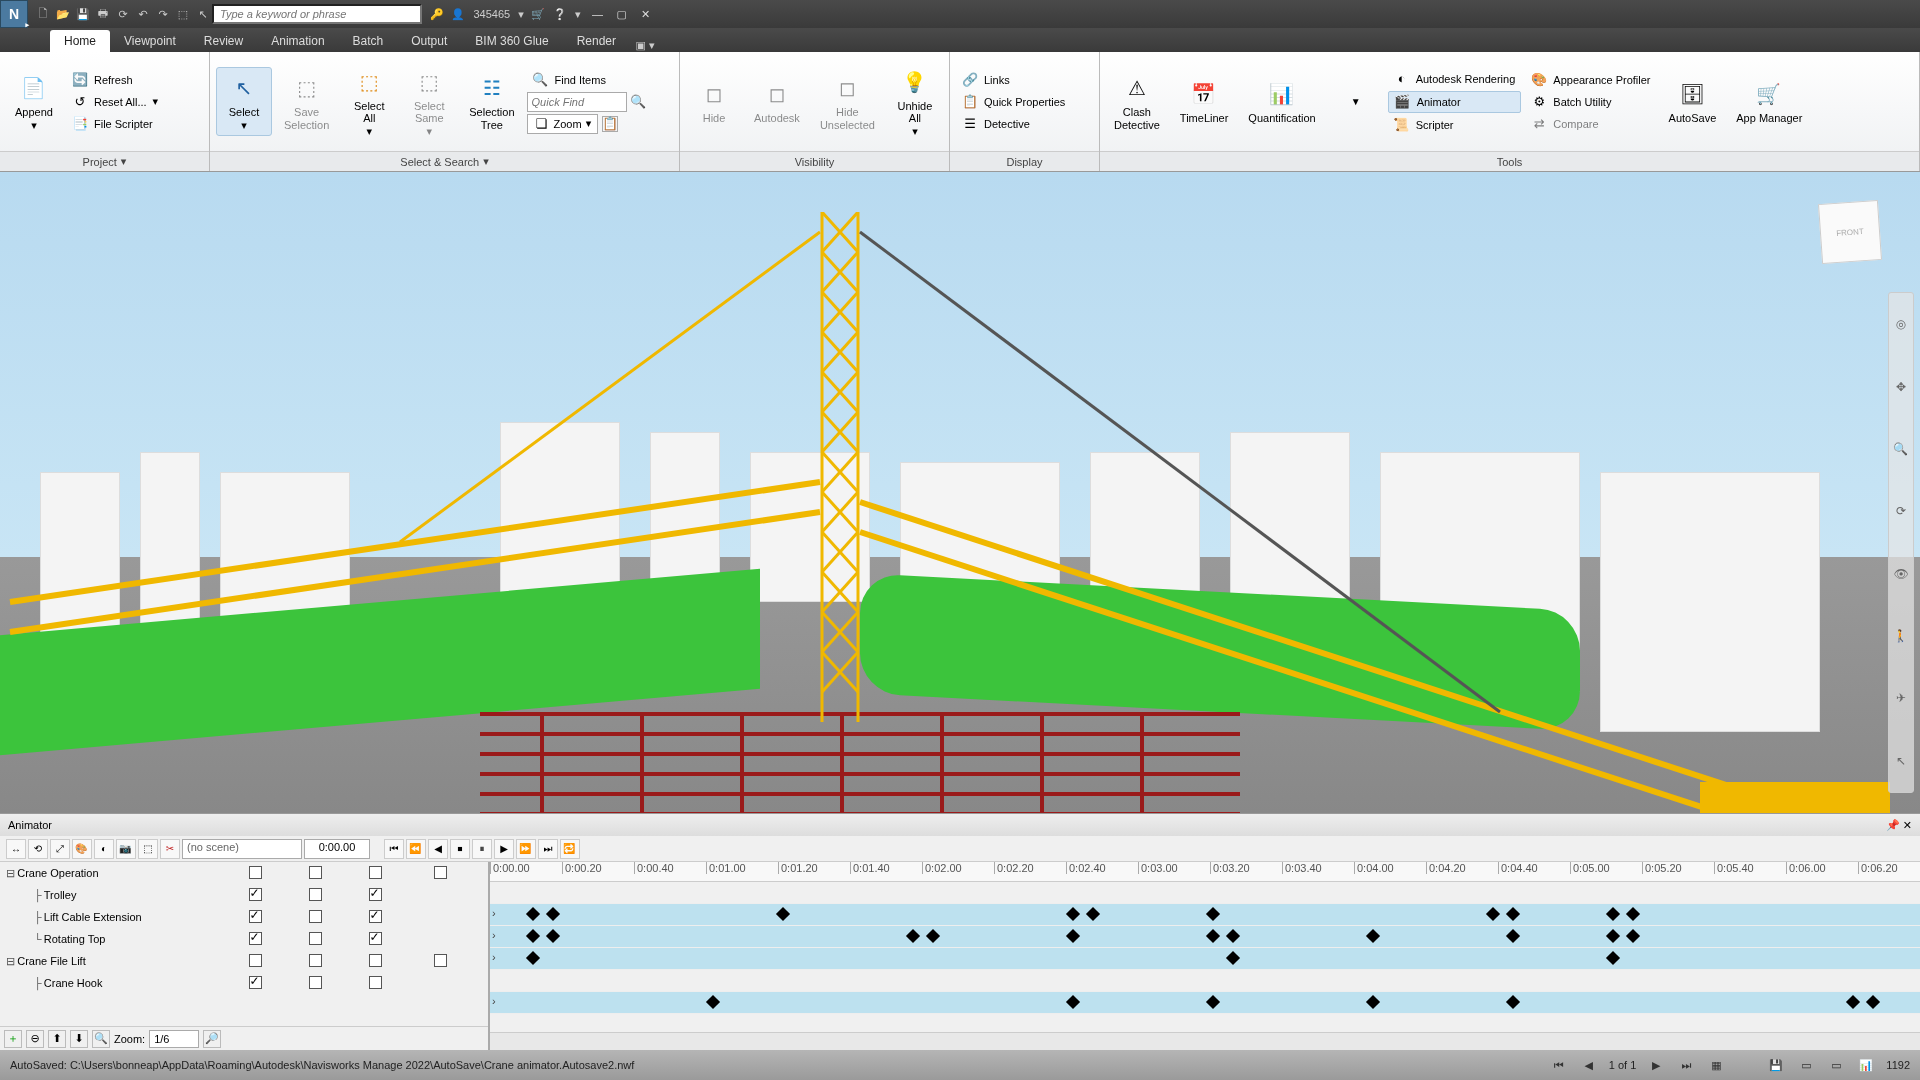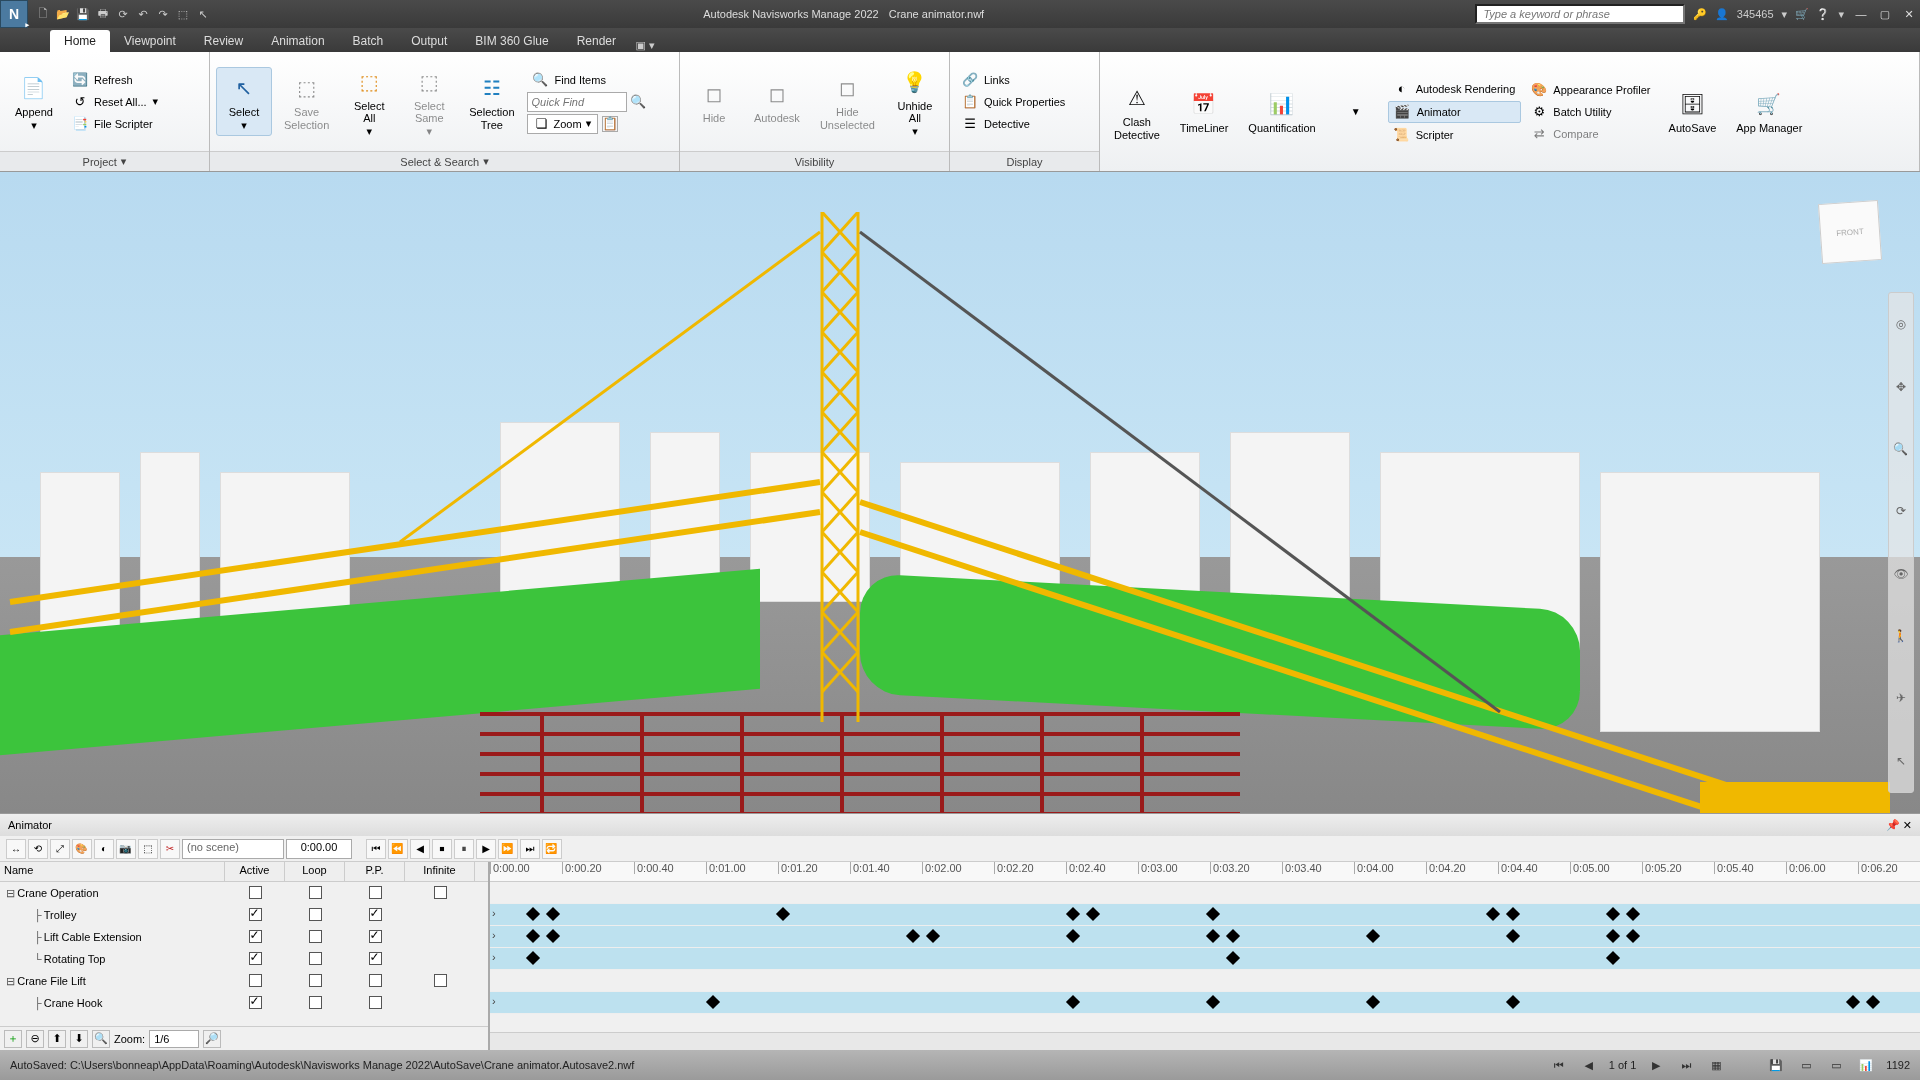--- a/index.html
+++ b/index.html
@@ -52,21 +52,21 @@
 .crane-mast svg{width:100%;height:100%}
 .viewcube { position:absolute; top:30px; right:40px; width:60px; height:60px; background:#fafafa; border:1px solid #ccc; display:flex; align-items:center; justify-content:center; font-size:8px; color:#aaa; transform:rotate(-4deg); }
 .navbar3d { position:absolute; top:120px; right:6px; bottom:20px; width:26px; background:rgba(230,230,230,0.7); border:1px solid #ccc; display:flex; flex-direction:column; justify-content:space-around; align-items:center; border-radius:3px; }
 .navbar3d div { font-size:12px; color:#666; cursor:pointer; }
 
 
 .ani-panel { position:absolute; top:813px; left:0; right:0; bottom:30px; background:#f0f0f0; border-top:1px solid #999; display:flex; flex-direction:column; }
 .ani-title { height:22px; background:linear-gradient(#eee,#ddd); padding:2px 8px; font-size:12px; display:flex; justify-content:space-between; align-items:center; }
 .ani-tools { height:26px; display:flex; align-items:center; gap:2px; padding:2px 6px; border-bottom:1px solid #ccc; }
 .tbtn { width:20px; height:20px; border:1px solid #ccc; background:#f8f8f8; display:inline-flex; align-items:center; justify-content:center; font-size:10px; cursor:pointer; }
-.scene-dd { width:102px; height:20px; border:1px solid #aaa; padding:1px 4px; background:#fff; color:#666; }
+.scene-dd { width:120px; height:20px; border:1px solid #aaa; padding:1px 4px; background:#fff; color:#666; }
 .time-box { width:66px; height:20px; border:1px solid #aaa; padding:1px 4px; background:#fff; text-align:center; }
 .ani-main { flex:1; display:flex; overflow:hidden; }
 .ani-tree { width:490px; border-right:2px solid #aaa; display:flex; flex-direction:column; }
 .tree-head { display:flex; background:#eee; border-bottom:1px solid #ccc; height:20px; }
 .tree-head div { border-right:1px solid #ccc; padding:2px 4px; font-size:11px; }
 .tree-rows { flex:1; overflow:auto; }
 .tree-row { display:flex; height:22px; align-items:center; }
 .tree-row .n { width:225px; padding-left:4px; display:flex; align-items:center; gap:2px; }
 .tree-row .c { width:60px; text-align:center; }
 .cb { width:13px; height:13px; border:1px solid #555; display:inline-block; background:#fff; position:relative; }
@@ -98,23 +98,20 @@
     <span>🗋</span>
     <span>📂</span>
     <span>💾</span>
     <span>🖶</span>
     <span>⟳</span>
     <span>↶</span>
     <span>↷</span>
     <span>⬚</span>
     <span>↖</span>
   </div>
-  <div class="title-text">
-    <span>Autodesk Navisworks Manage 2022</span>&nbsp;&nbsp;&nbsp;<span>Crane animator.nwf</span>
-  </div>
   <input class="search-box" placeholder="Type a keyword or phrase" style="">
   <div class="tb-right">
     <span>🔑</span>
     <span>👤</span>
     <span>345465</span>
     <span>▾</span>
     <span>🛒</span>
     <span>❔</span>
       <span>▾</span>
   </div>
@@ -296,20 +293,21 @@
       </div>
       <div class="big-btn">
           <div class="ico">🗄</div>
           <div class="btn-lab">AutoSave</div>
         </div>
       <div class="big-btn">
           <div class="ico">🛒</div>
           <div class="btn-lab">App Manager</div>
         </div>
     </div>
+    <div class="panel-label">Tools</div>
   </div>
 </div>
 
 <div class="viewport">
 
   <div class="bldg" style="left:40px;top:300px;width:80px;height:220px"></div>
   <div class="bldg" style="left:140px;top:280px;width:60px;height:200px"></div>
   <div class="bldg" style="left:220px;top:300px;width:130px;height:200px"></div>
   <div class="bldg" style="left:500px;top:250px;width:120px;height:180px"></div>
   <div class="bldg" style="left:650px;top:260px;width:70px;height:150px"></div>
@@ -425,27 +423,20 @@
     <span class="tbtn">◀</span>
     <span class="tbtn">⏹</span>
     <span class="tbtn">⏸</span>
     <span class="tbtn">▶</span>
     <span class="tbtn">⏩</span>
     <span class="tbtn">⏭</span>
     <span class="tbtn">🔁</span>
   </div>
   <div class="ani-main">
     <div class="ani-tree">
-      <div class="tree-head">
-        <div style="width:225px">Name</div>
-        <div style="width:60px;text-align:center">Active</div>
-        <div style="width:60px;text-align:center">Loop</div>
-        <div style="width:60px;text-align:center">P.P.</div>
-        <div style="width:70px;text-align:center">Infinite</div>
-      </div>
       <div class="tree-rows" id="tree-rows">
           <div class="tree-row">
             <div class="n" style="padding-left:6px">
               <span style="color:#555">⊟</span>
               <span>Crane Operation</span>
             </div>
   <div class="c"><span class="cb "></span></div>
   <div class="c"><span class="cb "></span></div>
   <div class="c"><span class="cb "></span></div>
   <div class="c" style="width:70px"><span class="cb "></span></div>

